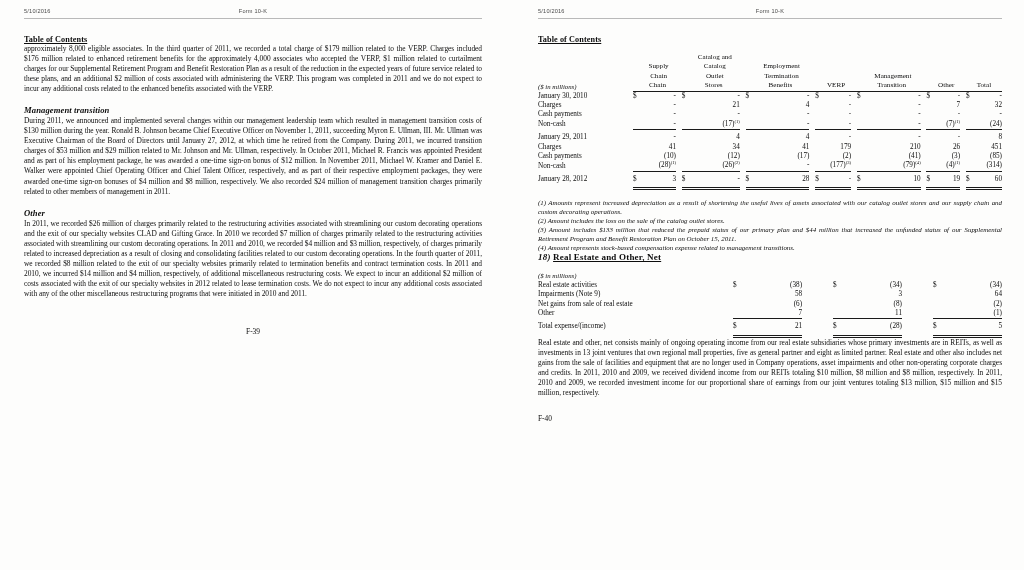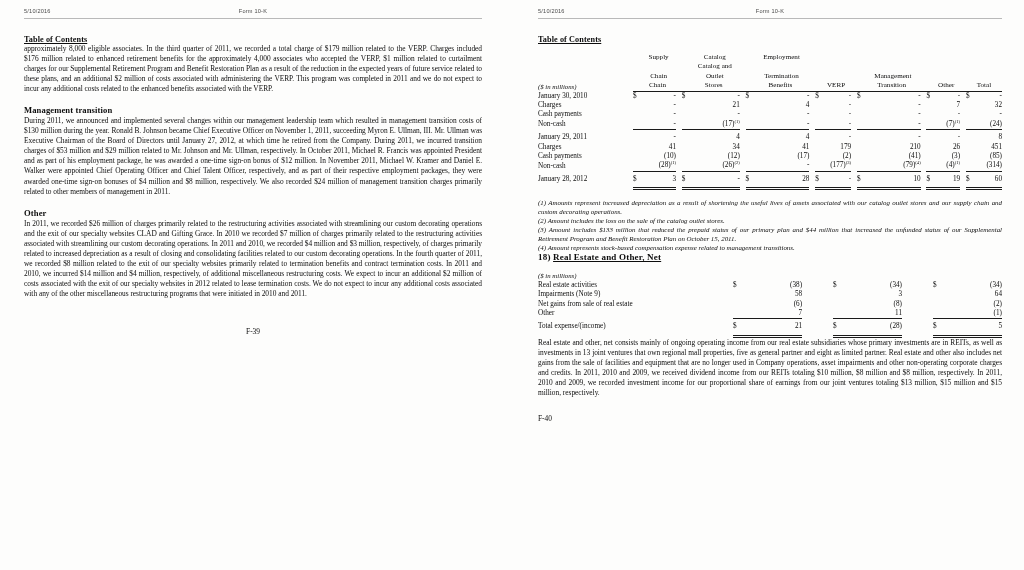--- a/index.html
+++ b/index.html
@@ -48,31 +48,32 @@
     line-height:10.05px;
     text-align:justify;
     margin:0;
     letter-spacing:-.02px;
   }
   .gap-lg{margin-top:11px;}
   .gap-md{margin-top:9px;}
 
   h3.sub{
     font-size:8.6px;
+    font-style:italic;
     font-weight:bold;
     margin:0 0 1px 0;
     letter-spacing:.1px;
   }
   h3.sec{
     font-size:9px;
     font-weight:bold;
     margin:0;
     letter-spacing:.2px;
   }
-  h3.sec .num{text-decoration:none;}
+  h3.sec .num{text-decoration:none;font-style:italic;}
   h3.sec .ttl{text-decoration:underline;}
 
   .folio{
     text-align:center;
     font-size:7.4px;
     margin-top:28px;
   }
   .folio2{
     font-size:7.4px;
     margin-top:16px;
@@ -192,44 +193,44 @@
             <col style="width:5px">
           <col style="width:7px">
             <col style="width:22px">
             <col style="width:5px">
           <col style="width:7px">
             <col style="width:24px">
         </colgroup>
         <thead>
           <tr>
             <td></td>
-            <td></td>
-              <th class="hdr">Supply</th>
-              <td></td>
-            <td></td>
-              <th class="hdr">Catalog</th>
-              <td></td>
-            <td></td>
-              <th class="hdr">Employment</th>
+              <td></td>
+              <td></td>
+              <td></td>
+            <td></td>
+              <th class="hdr">Catalog and</th>
               <td></td>
             <td colspan="3"></td>
+              <td colspan="3"></td>
               <td colspan="3"></td>
               <td colspan="3"></td>
               <td colspan="2"></td>
           </tr>
           <tr>
             <td></td>
-              <td></td>
-              <td></td>
-              <td></td>
-            <td></td>
-              <th class="hdr">Catalog and</th>
+            <td></td>
+              <th class="hdr">Supply</th>
+              <td></td>
+            <td></td>
+              <th class="hdr">Catalog</th>
+              <td></td>
+            <td></td>
+              <th class="hdr">Employment</th>
               <td></td>
             <td colspan="3"></td>
-              <td colspan="3"></td>
               <td colspan="3"></td>
               <td colspan="3"></td>
               <td colspan="2"></td>
           </tr>
           <tr>
             <td></td>
             <td></td>
               <th class="hdr">Chain</th>
               <td></td>
             <td></td>

